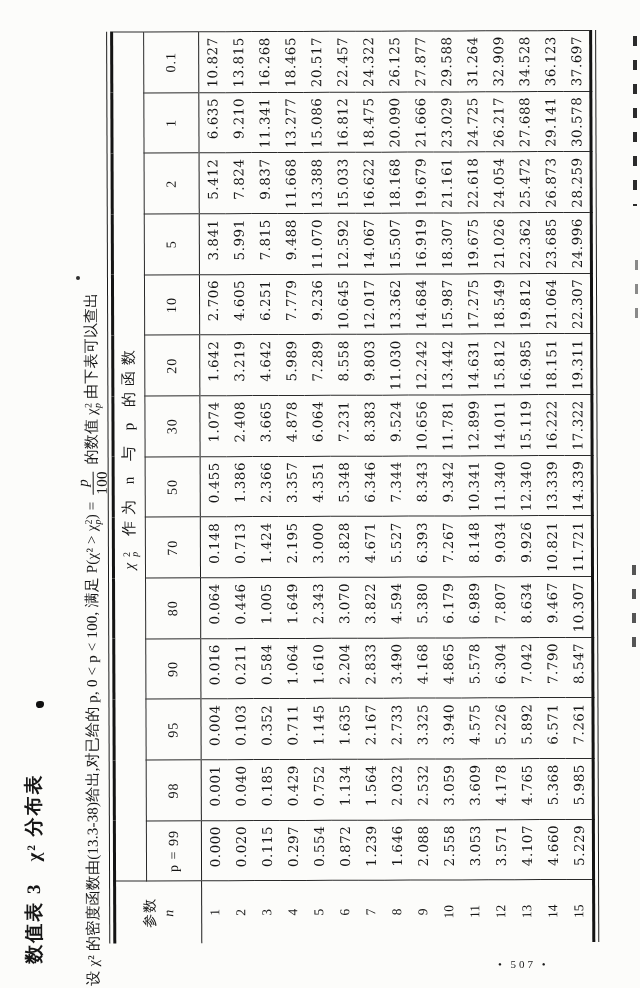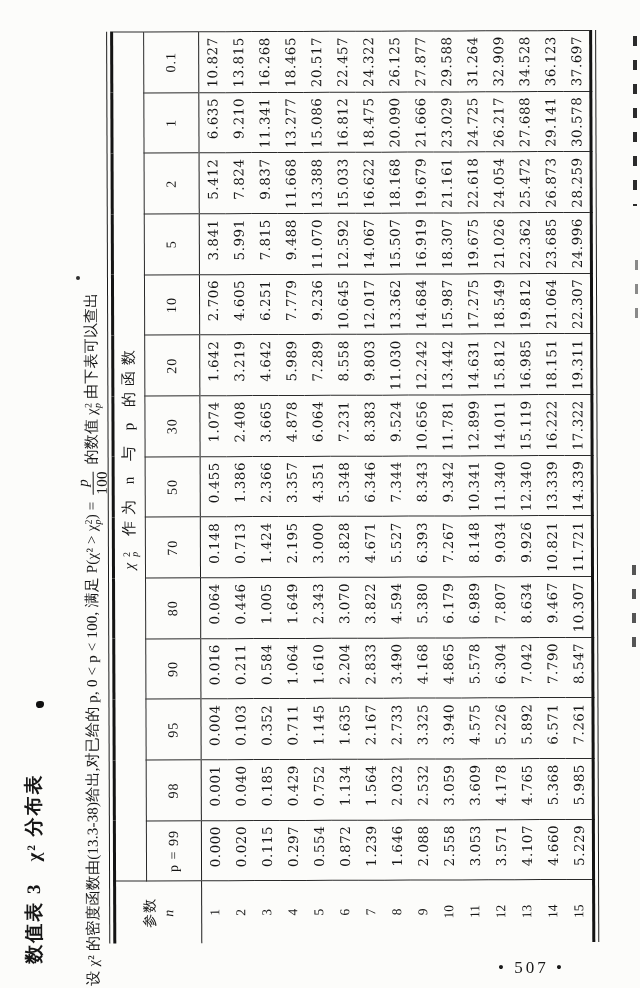--- a/index.html
+++ b/index.html
@@ -55,21 +55,21 @@
   }
   thead tr.plabels th, thead th.corner { border-bottom:1.5px solid #1e1e1e; }
   tbody th { text-align:center; font-size:13.5px; height:26px; }
   tbody td {
     border-left:1px solid #2a2a2a; text-align:right; padding-right:5px;
     font-size:13.5px; letter-spacing:0.5px; height:26px;
     font-family:"DejaVu Serif","Liberation Serif",serif;
   }
   
   .pageno {
-    position:absolute; left:498px; top:958px; font-size:17px; letter-spacing:3px; color:#1a1a1a;
+    position:absolute; left:498px; top:958px; font-size:11px; letter-spacing:3px; color:#1a1a1a;
   }
   .dot-a { position:absolute; left:36px; top:701px; width:8px; height:7px; background:#101010; border-radius:50% 40% 55% 50%; }
   .dot-b { position:absolute; left:76px; top:276px; width:4px; height:4px; background:#2e2e2e; border-radius:50%; }
   .streak { position:absolute; background:repeating-linear-gradient(to bottom, #2b2b2b 0 10px, rgba(0,0,0,0) 10px 24px); }
   .streak-1 { left:633px; top:36px;  width:4px; height:170px; }
   .streak-2 { left:635px; top:260px; width:3px; height:60px; opacity:.55; }
   .streak-3 { left:632px; top:565px; width:4px; height:85px;  opacity:.8; }
 </style>
 </head>
 <body>

